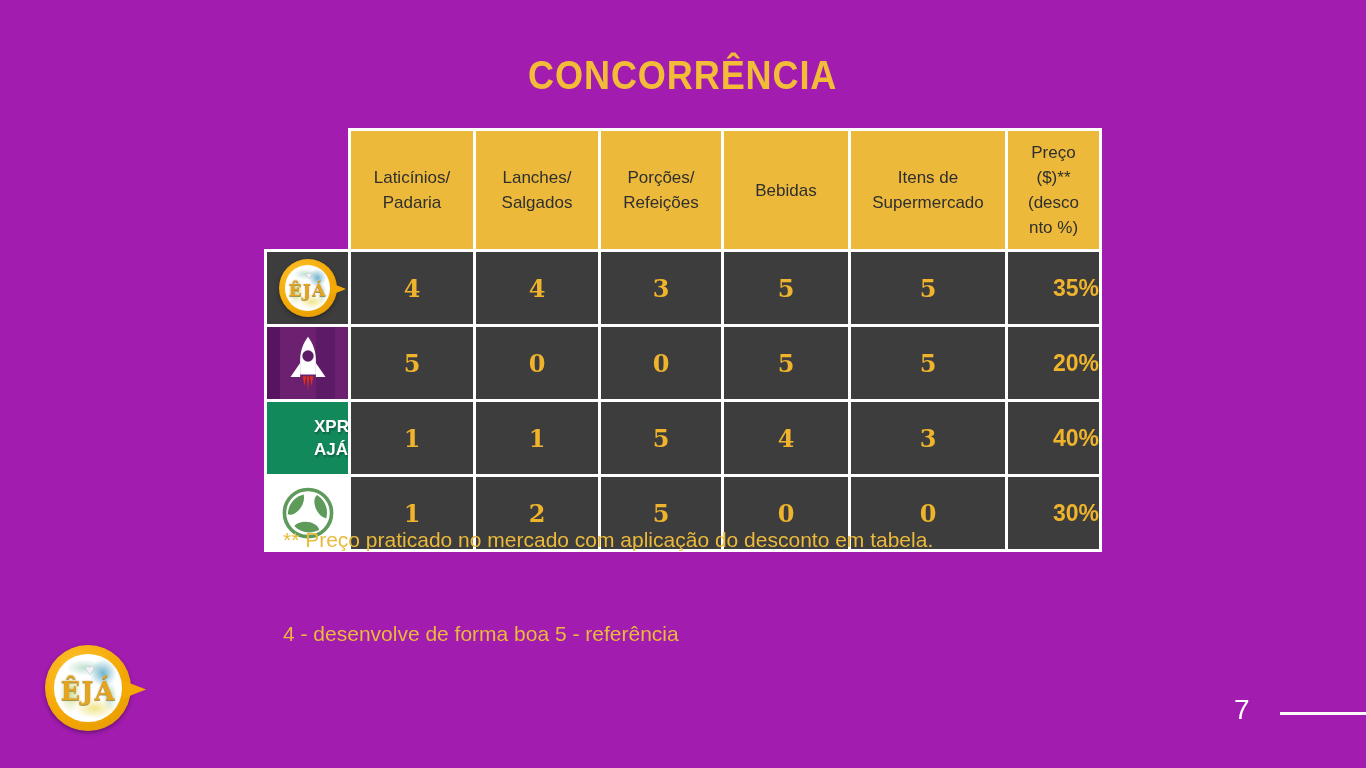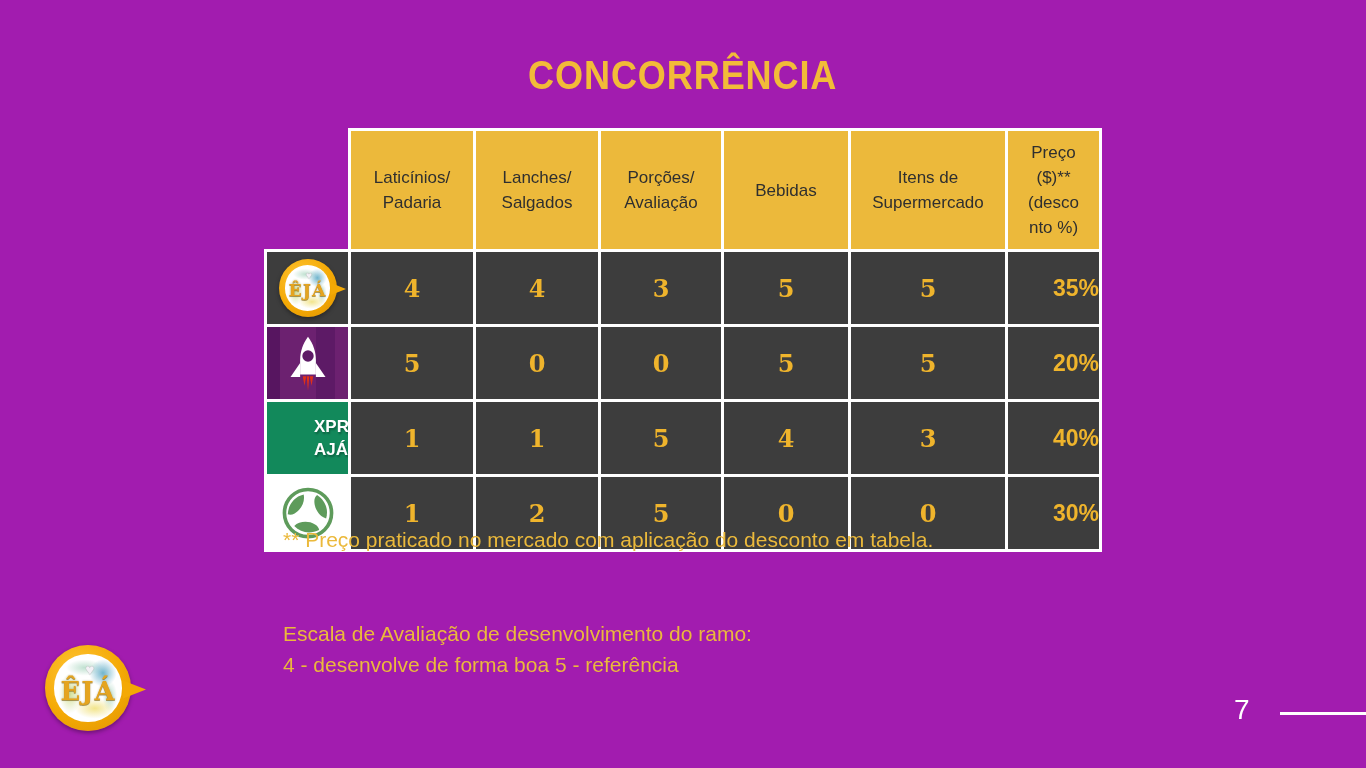--- a/index.html
+++ b/index.html
@@ -125,21 +125,21 @@
         <col style="width:94px">
     </colgroup>
     <tbody>
         <tr>
       <td class="corner"></td>
       <th class="hdr">Laticínios/
 Padaria</th>
       <th class="hdr">Lanches/
 Salgados</th>
       <th class="hdr">Porções/
-Avaliação</th>
+Refeições</th>
       <th class="hdr">Bebidas</th>
       <th class="hdr">Itens de
 Supermercado</th>
       <th class="hdr">Preço
 ($)**
 (desco
 nto %)</th>
     </tr>
 
     <tr class="datarow">
@@ -221,21 +221,20 @@
       <td class="num">0</td>
       <td class="num">0</td>
       <td class="pct">30%</td>
     </tr>
   </tbody>
     </table>
 
   <p class="footnote">** Preço praticado no mercado com aplicação do desconto em tabela.</p>
 
   <div class="scale-block">
-    <div>Escala de Avaliação de desenvolvimento do ramo:</div>
     <div>4 - desenvolve de forma boa 5 - referência</div>
   </div>
 
   <div class="corner-logo">
     <div class="eja" style="--s:86px">
       <div class="eja-ball"></div>
       <div class="eja-tail"></div>
       <div class="eja-inner">
         <span class="eja-heart">♥</span>
         <span class="eja-text">ÊJÁ</span>

